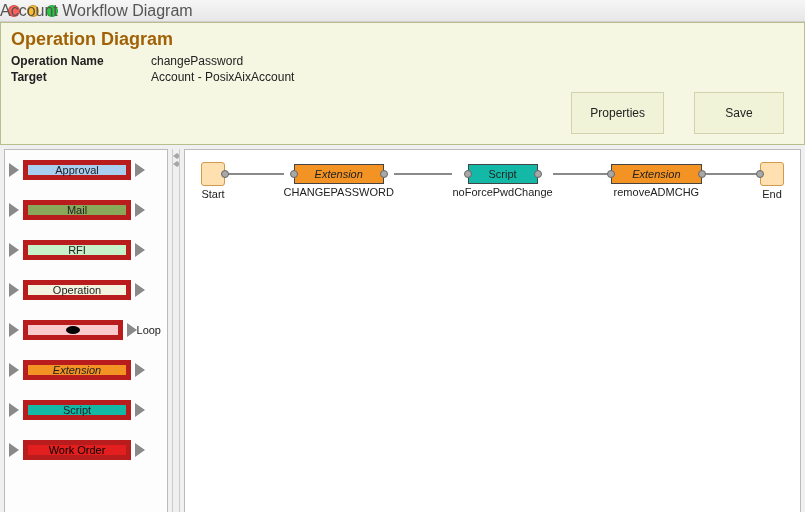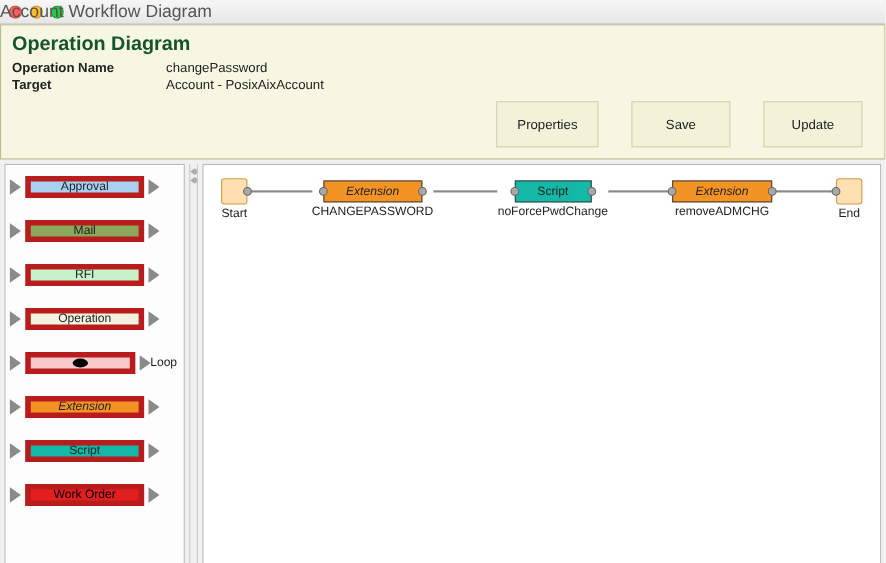--- a/index.html
+++ b/index.html
@@ -35,21 +35,21 @@
   .headpanel {
     background: #f6f7e3;
     border: 1px solid #b9bd8f;
     margin: 0;
     padding: 6px 10px 10px 10px;
   }
   .headpanel h1 {
     margin: 0 0 4px 0;
     font-size: 18px;
     font-weight: bold;
-    color: #14532d;
+    color: #a16207;
   }
   .kvrow { display: flex; font-size: 12px; margin-top: 2px; }
   .kvrow .k { width: 140px; font-weight: bold; }
   .kvrow .v { }
   .btnrow {
     margin-top: 8px;
     display: flex;
     justify-content: flex-end;
     gap: 30px;
     padding-right: 10px;
@@ -190,21 +190,20 @@
     <div class="k">Operation Name</div>
     <div class="v">changePassword</div>
   </div>
   <div class="kvrow">
     <div class="k">Target</div>
     <div class="v">Account - PosixAixAccount</div>
   </div>
   <div class="btnrow">
     <div class="btn">Properties</div>
     <div class="btn">Save</div>
-    <div class="btn">Update</div>
   </div>
 </div>
 
 <div class="workarea">
 
   <div class="palette">
 
     <div class="palitem">
       <div class="arrL"></div>
       <div class="body c-approval">

